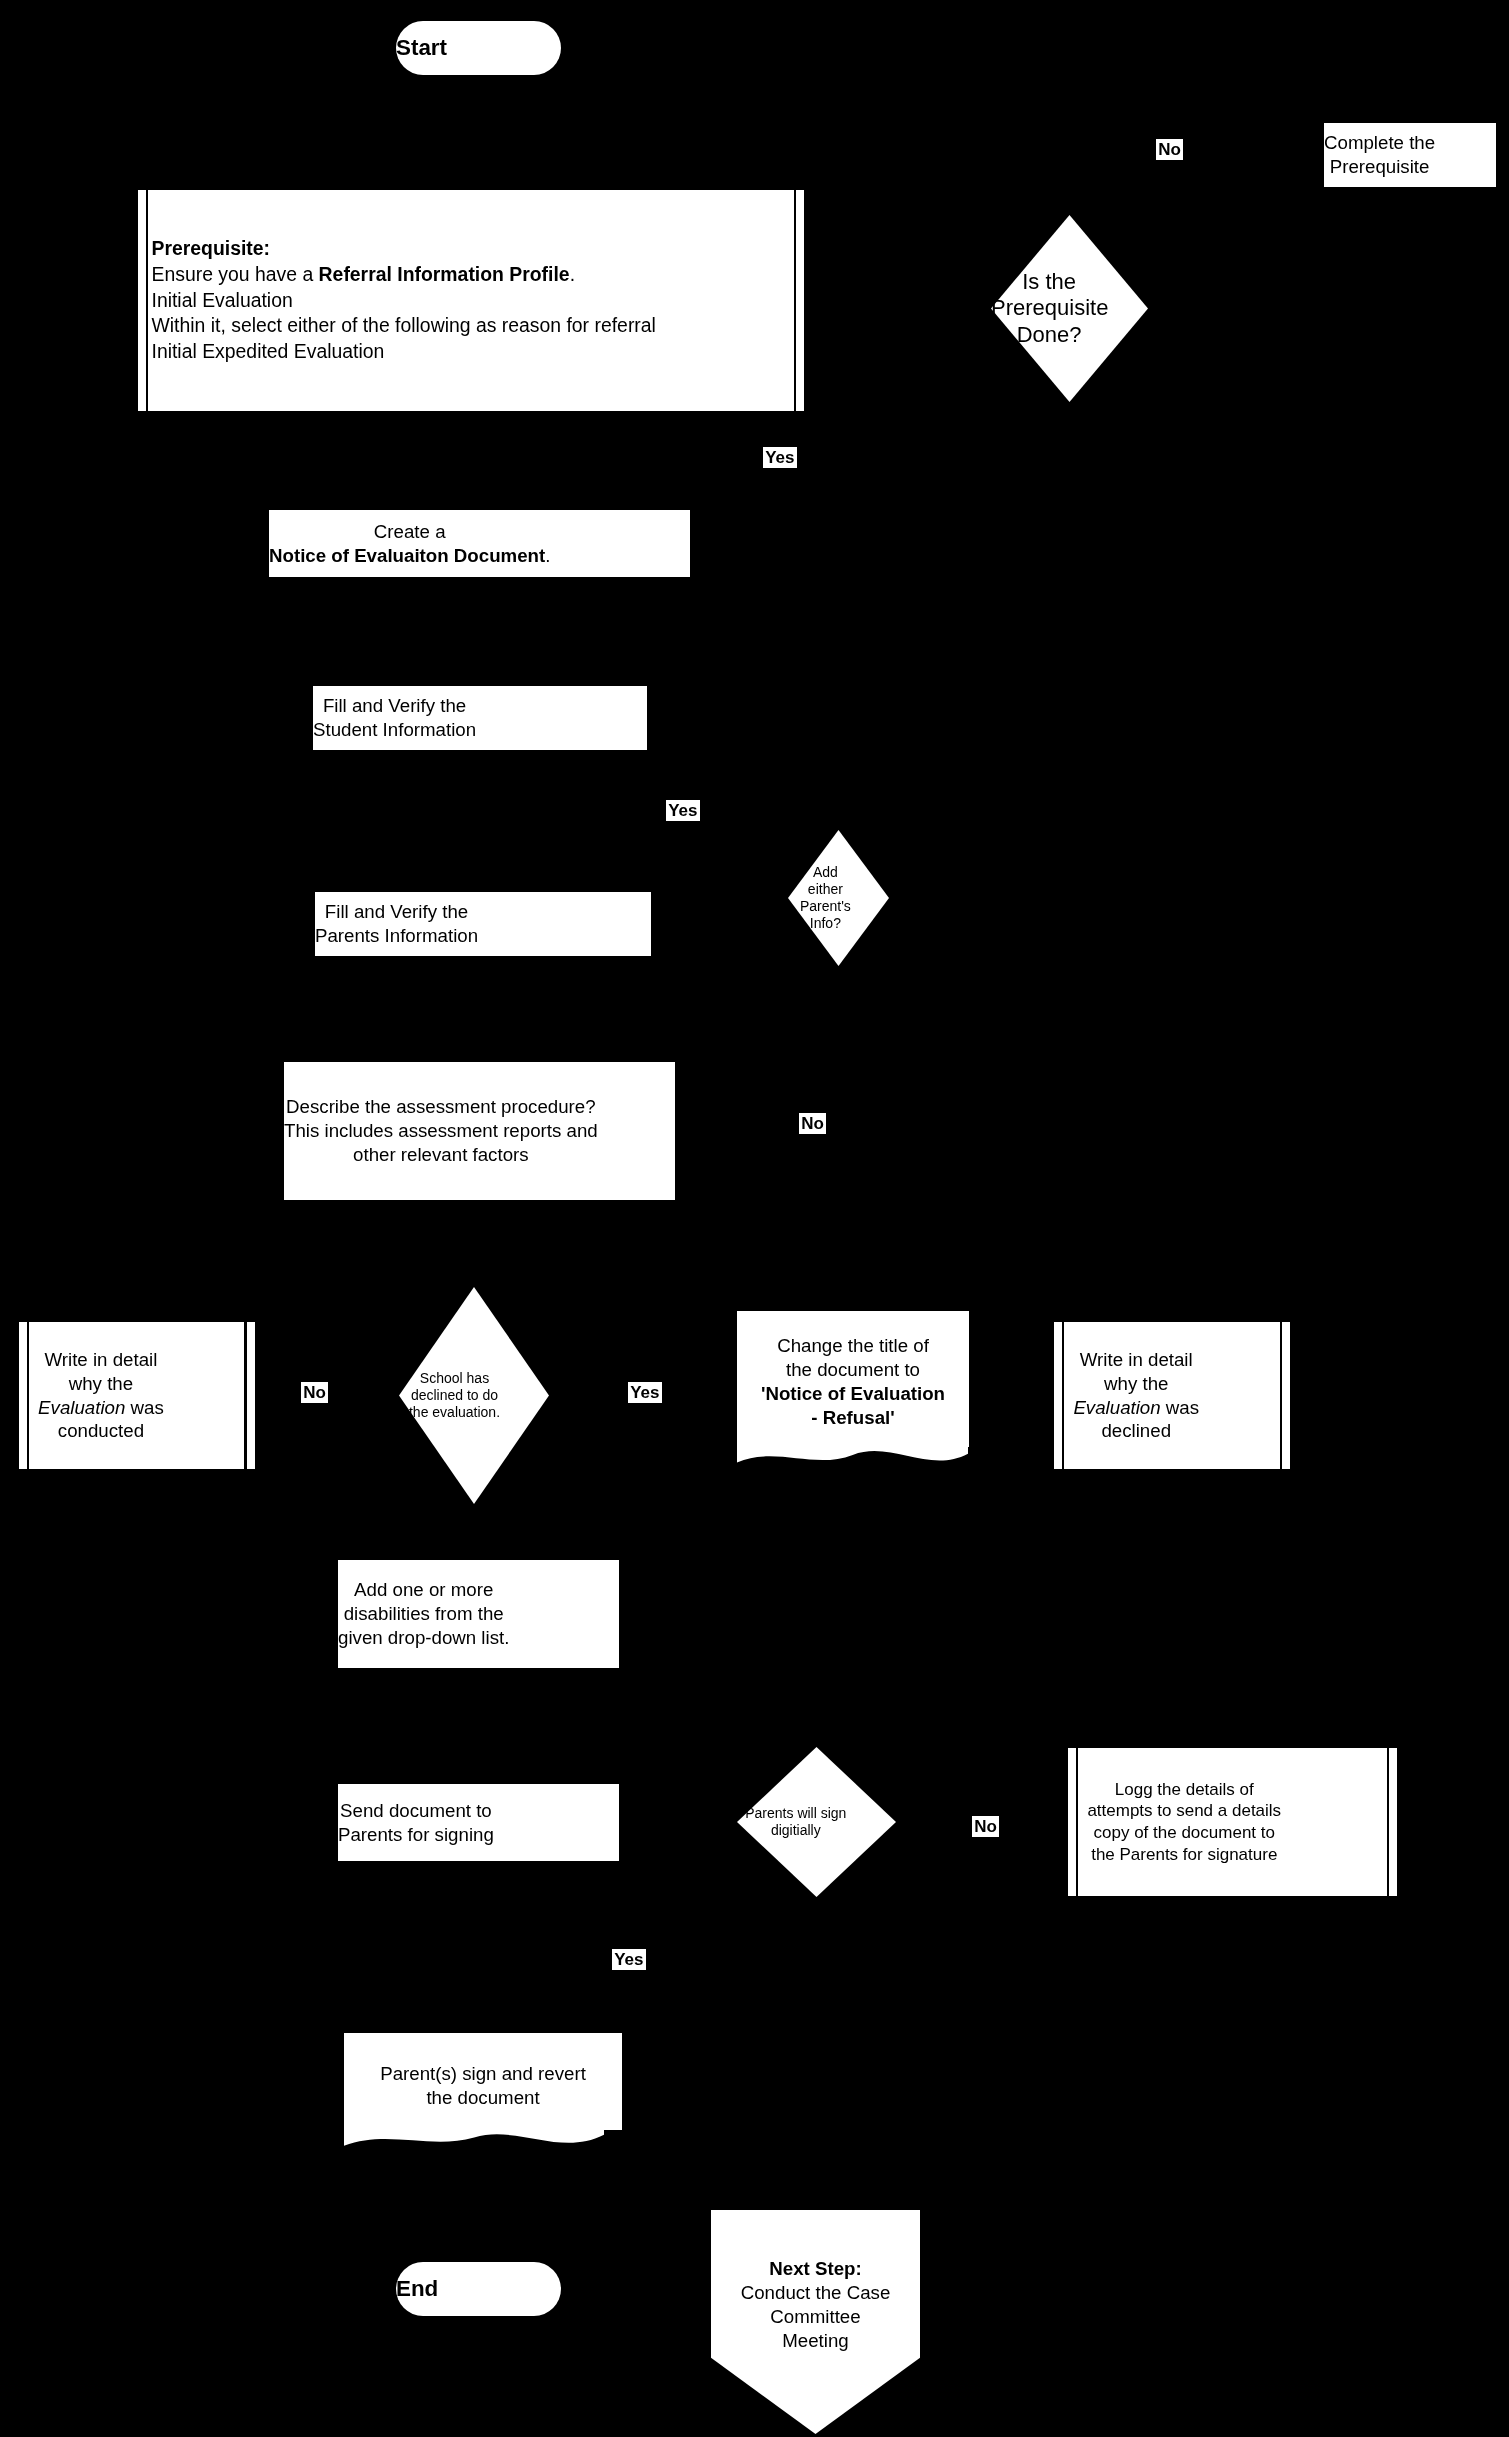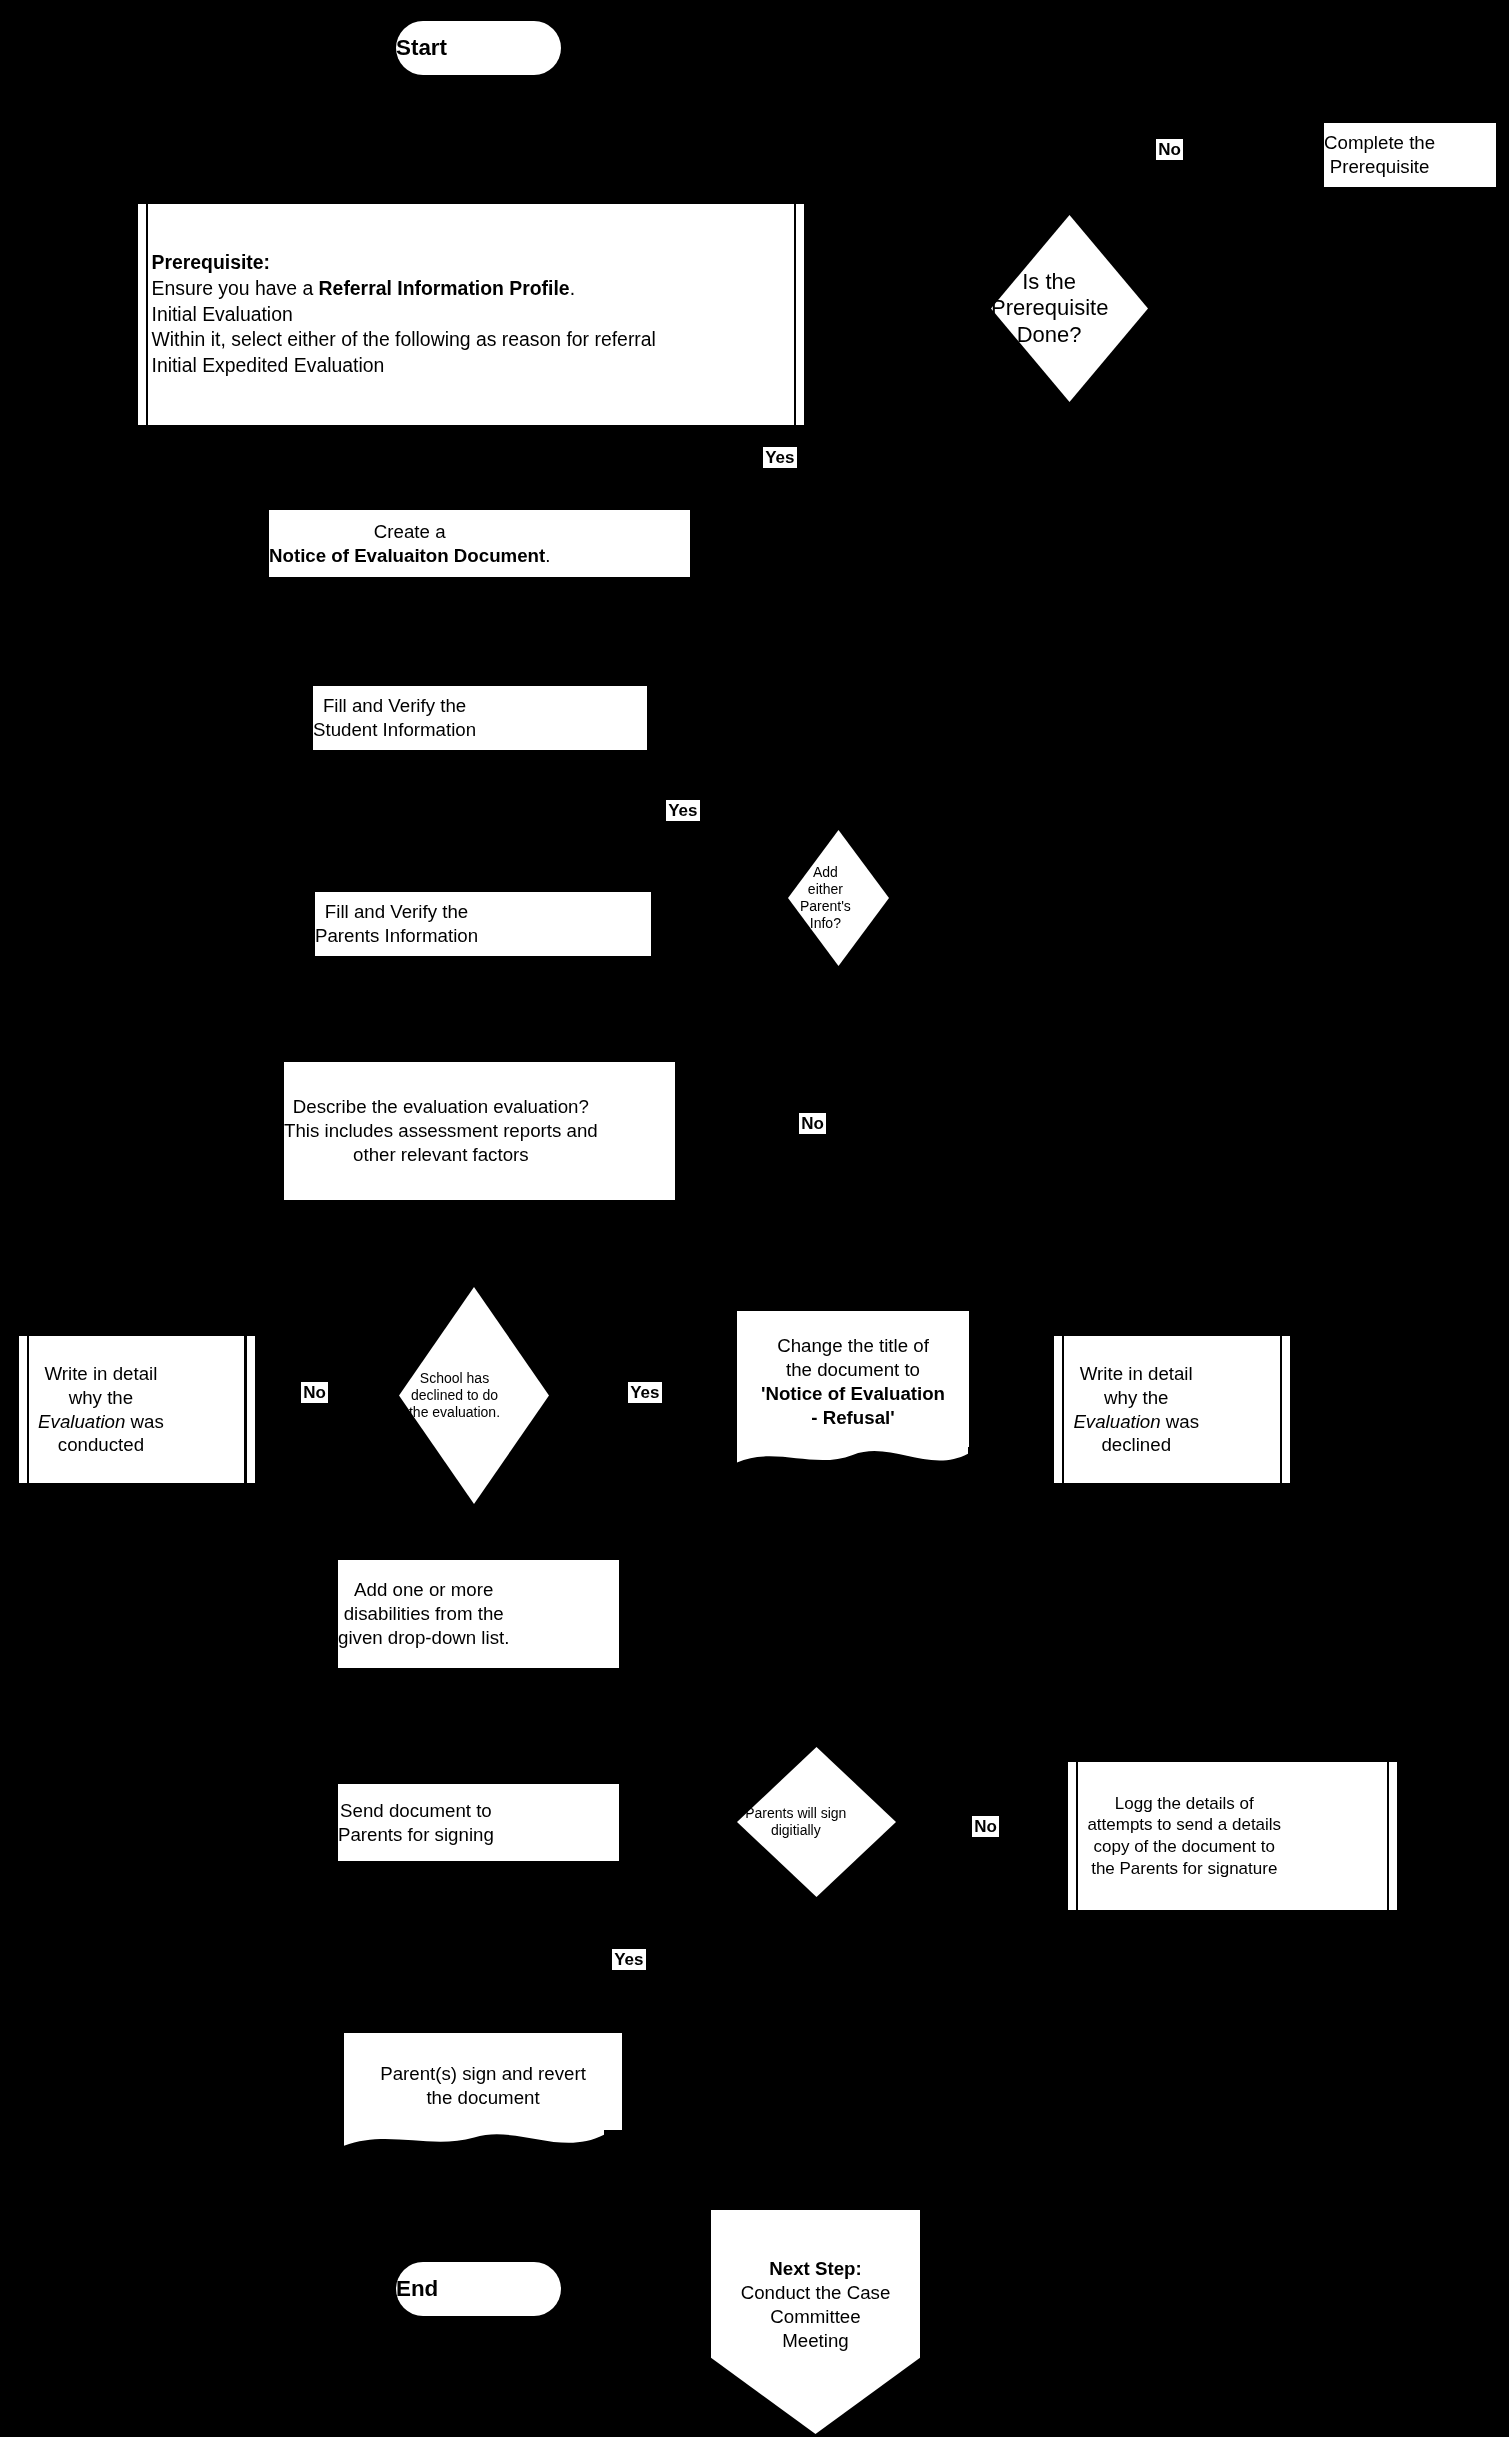--- a/index.html
+++ b/index.html
@@ -38,21 +38,21 @@
   }
   
   .terminator {
     border-radius: 45px;
     font-weight: bold;
     font-size: 22.4px;
   }
   
   .process { font-size: 18.7px; }
   
-  .predef { font-size: 18.7px; margin-top: 14px; }
+  .predef { font-size: 18.7px; }
   .predef .bar-l, .predef .bar-r {
     position: absolute;
     top: 0; bottom: 0;
     width: 2.2px;
     background: #000000;
   }
   .predef .bar-l { left: 8.2px; }
   .predef .bar-r { right: 8.2px; }
   .predef .inner { padding: 0 19.4px; }
   
@@ -184,21 +184,21 @@
 
 <div class="node process" style="left:315px; top:892px; width:336px; height:64px;">
   <div>
     <div>Fill and Verify the</div>
     <div>Parents Information</div>
   </div>
 </div>
 
 <div class="node process" style="left:284px; top:1062px; width:391px; height:138px;">
   <div>
-    <div>Describe the evaluation evaluation?</div>
+    <div>Describe the assessment procedure?</div>
     <div>This includes assessment reports and</div>
     <div>other relevant factors</div>
   </div>
 </div>
 
 <div class="node decision" style="left:399px; top:1287px; width:150px; height:217px; font-size:14px;">
   <div class="dia"></div>
   <div class="dtext">
     <div>School has</div>
     <div>declined to do</div>

